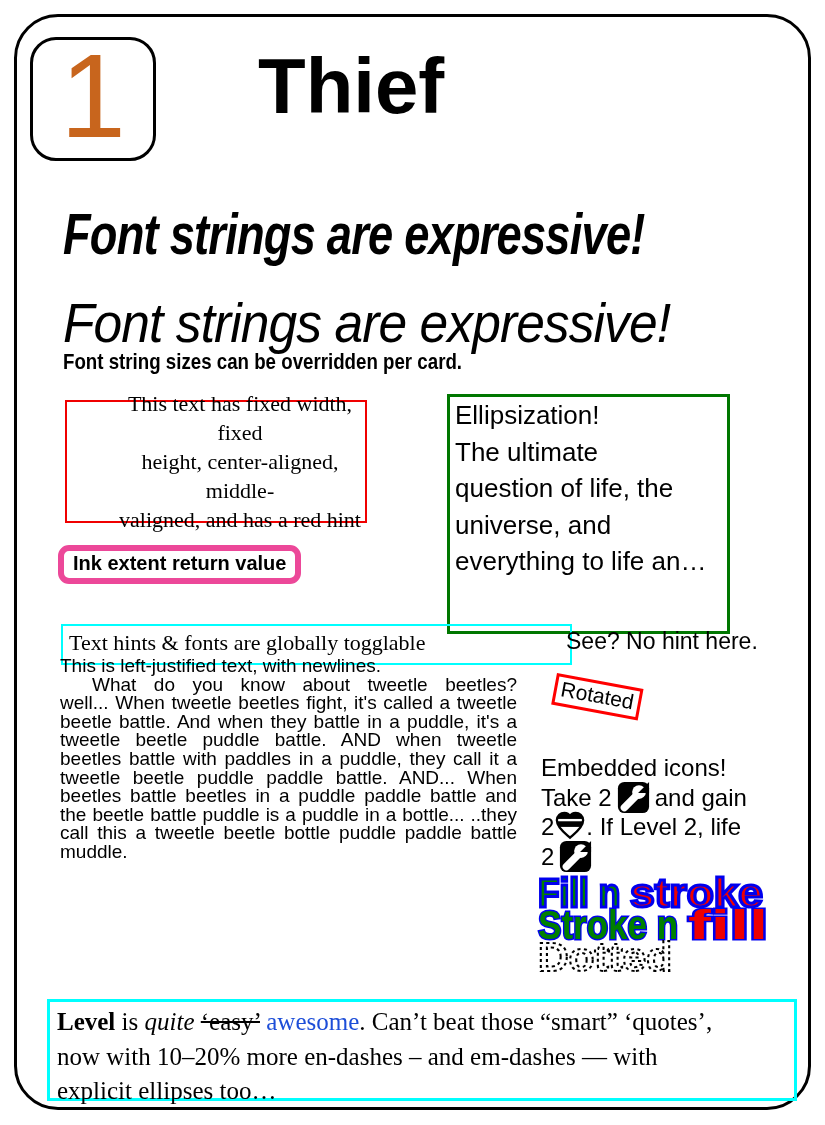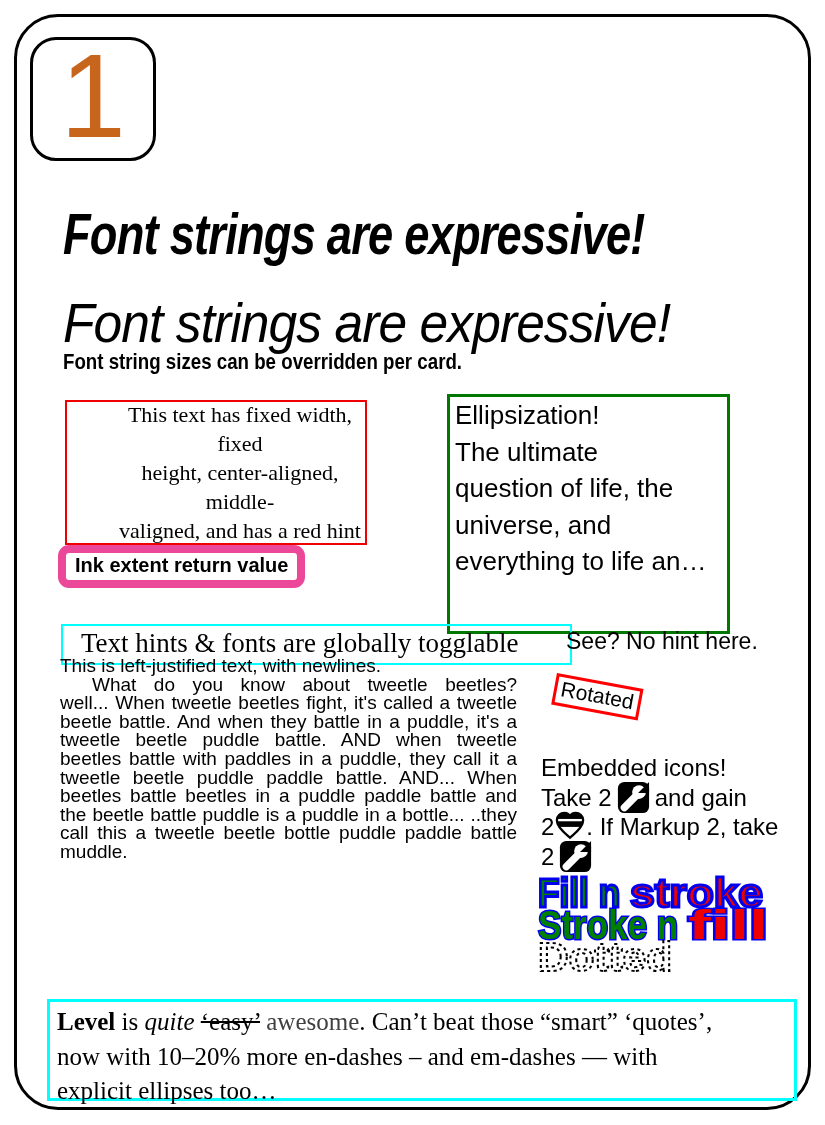--- a/index.html
+++ b/index.html
@@ -15,32 +15,32 @@
 
   .title { position:absolute; left:258px; top:46px; font-size:78px; font-weight:bold; line-height:1.05; letter-spacing:0px; }
 
   .headline1 { position:absolute; left:63px; top:200px; font-size:58px; font-weight:bold; font-style:italic;
                white-space:nowrap; transform:scaleX(0.78); transform-origin:left top; letter-spacing:-1px; }
   .headline2 { position:absolute; left:63px; top:290px; font-size:56px; font-style:italic; white-space:nowrap;
                transform:scaleX(0.92); transform-origin:left top; letter-spacing:-1px; }
   .subline   { position:absolute; left:63px; top:349px; font-size:22px; font-weight:bold; white-space:nowrap;
                transform:scaleX(0.85); transform-origin:left top; }
 
-  .red-box { position:absolute; left:65px; top:400px; width:302px; height:145px; border:2px solid #f00000;
+  .red-box { position:absolute; left:65px; top:400px; width:302px; height:123px; border:2px solid #f00000;
              display:flex; align-items:center; justify-content:center; text-align:center;
              font-family:"Liberation Serif", serif; font-size:22px; line-height:29px; white-space:pre-line;padding-left:48px; }
 
-  .ink-extent { position:absolute; left:58px; top:545px; border:8px solid #ec4899; border-radius:11px;
+  .ink-extent { position:absolute; left:58px; top:545px; border:6px solid #ec4899; border-radius:11px;
                 padding:1px 9px 3px 9px; font-size:20px; font-weight:bold; white-space:nowrap; background:#fff; }
 
   .green-box { position:absolute; left:447px; top:394px; width:283px; height:240px; border:3px solid #007700;
                font-size:26px; line-height:36.5px; padding:0 5px; white-space:pre-line; overflow:hidden; }
 
   .hint-box { position:absolute; left:61px; top:624px; min-width:511px; border:2px solid #00ffff;
-              font-family:"Liberation Serif", serif; font-size:27px; line-height:34px; padding:0 3px 3px 18px;
+              font-family:"Liberation Serif", serif; font-size:22px; line-height:34px; padding:0 3px 3px 6px;
               white-space:nowrap; }
   .no-hint { position:absolute; left:566px; top:628px; font-size:23px; white-space:nowrap; }
 
   .rotated { position:absolute; left:557px; top:673px; border:3px solid #ff0000; padding:0 4px 2px 4px;
              font-size:21px; white-space:nowrap; transform:rotate(10.5deg); transform-origin:left top; background:transparent; }
 
   .para { position:absolute; left:60px; top:657px; width:457px; font-size:19px; line-height:18.6px; }
   .para p { text-align:justify; }
   .para .p-first { text-align:left; }
   .para .p-forced { text-align-last:justify;margin-left:32px; }
@@ -57,32 +57,33 @@
   .fx .g { fill:#008000; }
   .fx .r { fill:#ee0000; }
   .fx .dotted { fill:#ffffff; stroke:#000000; stroke-width:2px; stroke-dasharray:3 3; }
 
   .markup-box { position:absolute; left:47px; top:999px; width:750px; height:102px; border:3px solid #00ffff;
                 font-family:"Liberation Serif", serif; font-size:25px; line-height:34.5px; padding:3px 8px 0 7px;
                 white-space:pre-line; }
   .markup-box b { font-weight:bold; }
   .markup-box i { font-style:italic;font-family:Liberation Serif, serif; }
   .markup-box s { text-decoration:line-through; }
-  .markup-box .red-text { color:#404040;font-family:Liberation Serif, serif; }
+  .markup-box .red-text { color:#1d4ed8;font-family:Liberation Serif, serif; }
 </style>
 </head>
 <body>
 
 <div class="card">
   <div class="card-border"></div>
 
   <div class="number-box">
     <span>1</span>
   </div>
 
+  <h1 class="title">Thief</h1>
 
   <div class="headline1">Font strings are expressive!</div>
   <div class="headline2">Font strings are expressive!</div>
   <div class="subline">Font string sizes can be overridden per card.</div>
 
   <div class="red-box">This text has fixed width, fixed
 height, center-aligned, middle-
 valigned, and has a red hint</div>
 
   <div class="ink-extent">Ink extent return value</div>
@@ -125,21 +126,21 @@
           <clipPath id="heartclip">
             <path d="M16 28 C13 25 2 18 2 9.5 C2 4.5 6 1.5 10 1.5 C12.7 1.5 15 3 16 5 C17 3 19.3 1.5 22 1.5 C26 1.5 30 4.5 30 9.5 C30 18 19 25 16 28 Z"></path>
           </clipPath>
         </defs>
         <g clip-path="url(#heartclip)">
           <rect x="0" y="0" width="32" height="8" fill="#000"></rect>
           <rect x="0" y="10.5" width="32" height="6" fill="#000"></rect>
         </g>
         <path d="M16 28 C13 25 2 18 2 9.5 C2 4.5 6 1.5 10 1.5 C12.7 1.5 15 3 16 5 C17 3 19.3 1.5 22 1.5 C26 1.5 30 4.5 30 9.5 C30 18 19 25 16 28 Z" fill="none" stroke="#000" stroke-width="2.5"></path>
       </svg>
-      <span>. If Markup 2, take</span>
+      <span>. If Level 2, life</span>
     </div>
     <div class="e-line">
       <span>2</span>
       <svg class="icon-spanner" width="33" height="33" viewBox="0 0 36 36">
         <rect x="1" y="1" width="34" height="34" rx="7" fill="#000"></rect>
         <line x1="8" y1="29" x2="21" y2="16" stroke="#fff" stroke-width="8" stroke-linecap="round"></line>
         <circle cx="24" cy="12" r="7.5" fill="#fff"></circle>
         <polygon points="23,13 35,1 35,13" fill="#000"></polygon>
       </svg>
     </div>

